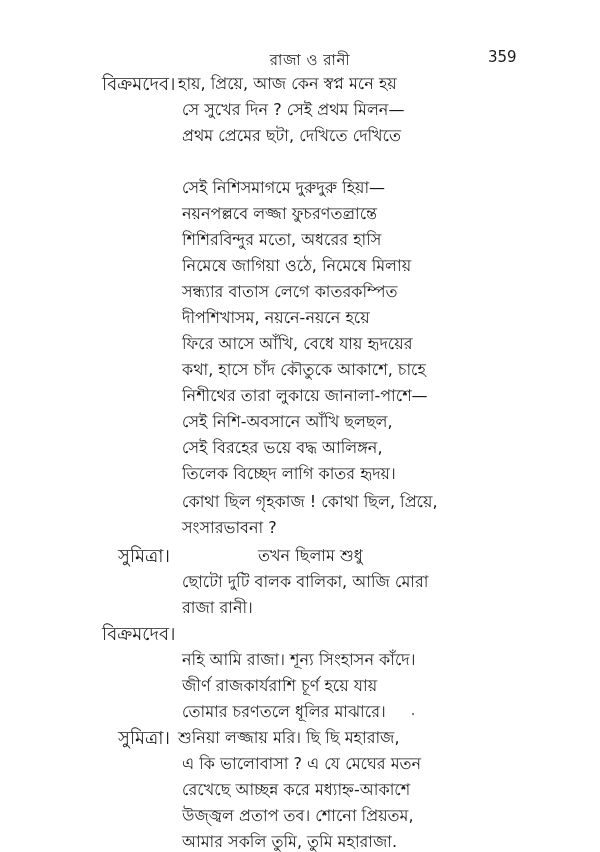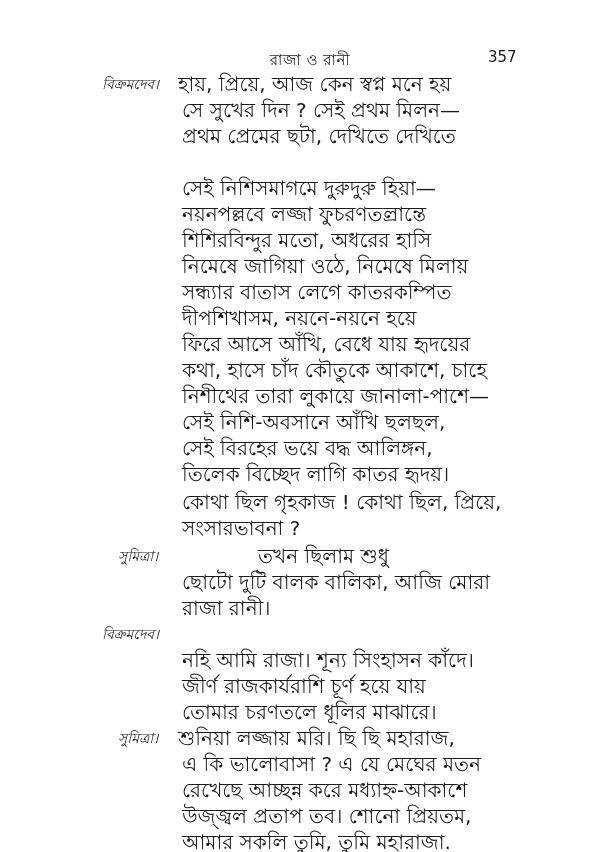--- a/index.html
+++ b/index.html
@@ -10,35 +10,35 @@
     }
     .page { position: absolute; left: 0; top: 0; width: 600px; height: 852px; margin-top: 36px; }
     .running-title {
       position: absolute; top: 12px; left: 0; width: 620px; text-align: center;
       font-size: 15px; letter-spacing: 0.5px;
     }
     .page-number {
       position: absolute; top: 12px; left: 488px; font-size: 15px;
     }
     .line {
-      position: absolute; font-size: 20px; white-space: nowrap; line-height: 20px;
+      position: absolute; font-size: 16px; white-space: nowrap; line-height: 20px;
     }
-    .speaker { position: absolute; font-size: 14px; white-space: nowrap; line-height: 20px; font-style: italic; }
+    .speaker { position: absolute; font-size: 18px; white-space: nowrap; line-height: 20px; }
     .footer-sig {
       position: absolute; left: 52px; top: 818px; font-size: 16px;
     }
     .speck { position: absolute; width: 2px; height: 2px; background: #555; border-radius: 1px; }
   </style>
 </head>
 <body>
 
 <div class="page">
 
   <div class="running-title">রাজা ও রানী</div>
-  <div class="page-number">357</div>
+  <div class="page-number">359</div>
 
   <div class="speaker" style="left:102px; top:38px;">বিক্রমদেব।</div>
   <div class="speaker" style="left:118px; top:510px;">সুমিত্রা।</div>
   <div class="speaker" style="left:102px; top:588px;">বিক্রমদেব।</div>
   <div class="speaker" style="left:118px; top:692px;">সুমিত্রা।</div>
 
   <div class="line" style="left:178px; top:38px;">হায়, প্রিয়ে, আজ কেন স্বপ্ন মনে হয়</div>
   <div class="line" style="left:182px; top:64px;">সে সুখের দিন ? সেই প্রথম মিলন—</div>
   <div class="line" style="left:182px; top:90px;">প্রথম প্রেমের ছটা, দেখিতে দেখিতে</div>
   <div class="line" style="left:182px; top:142px;">সেই নিশিসমাগমে দুরুদুরু হিয়া—</div>

